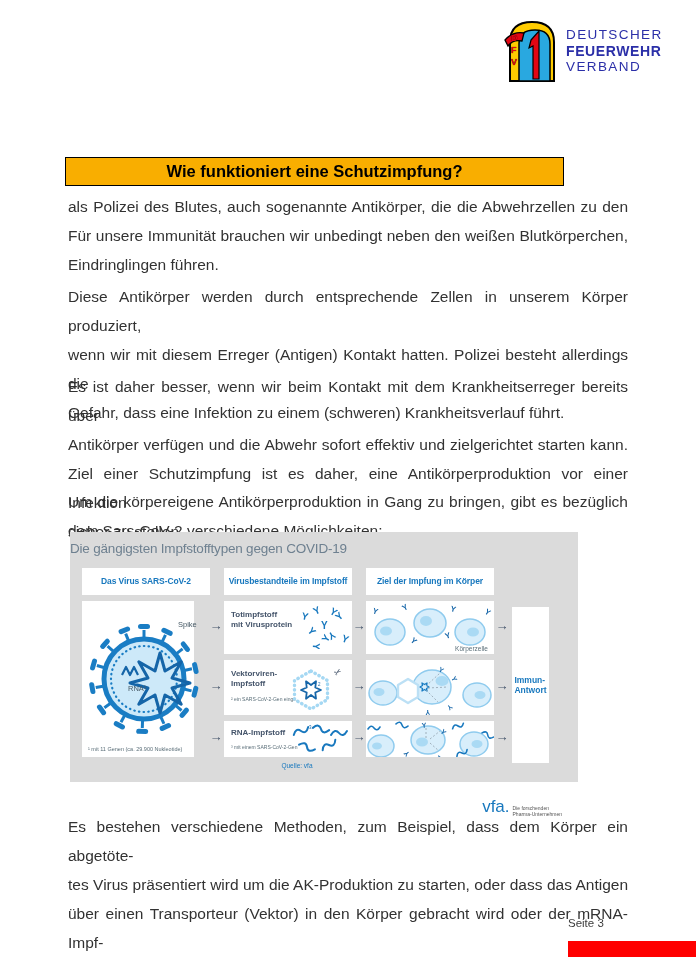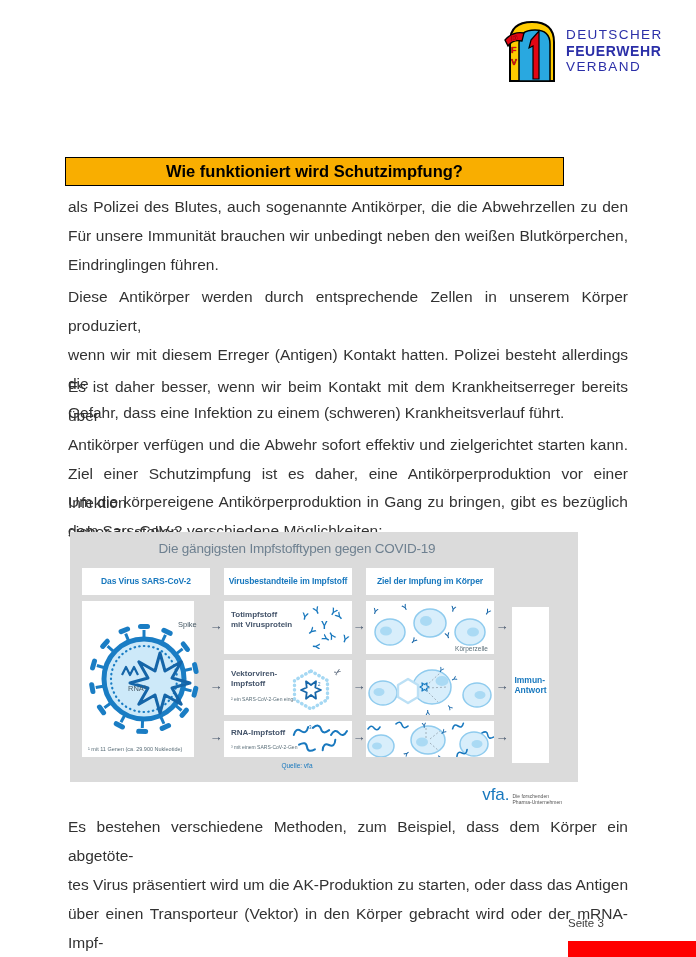--- a/index.html
+++ b/index.html
@@ -22,21 +22,21 @@
 
   
   .para{position:absolute;left:68px;width:560px;font-size:15.5px;line-height:29px;color:#323232;}
   .jline{text-align:justify;text-align-last:justify;}
   .jline.last{text-align-last:left;}
   #p1{top:192px;} #p2{top:282px;} #p3{top:372px;} #p4{top:487px;} #p5{top:812px;}
 
   
   #infographic{position:absolute;left:70px;top:532px;width:508px;height:278px;background:#fff;}
   #ig-gray{position:absolute;left:0;top:0;width:508px;height:250px;background:#DBDBDB;}
-  #ig-title{position:absolute;left:0;top:9px;width:454px;text-align:center;
+  #ig-title{position:absolute;left:0;top:9px;width:454px;text-align:left;
             font-size:13.5px;letter-spacing:-0.2px;color:#6E8090;}
   .ig-header{position:absolute;top:36px;height:27px;width:128px;background:#fff;
              color:#1878BE;font-weight:bold;font-size:8.5px;text-align:center;
              line-height:27px;letter-spacing:-0.1px;}
   #ig-h1{left:12px;} #ig-h2{left:154px;} #ig-h3{left:296px;}
   .ig-box{position:absolute;background:#fff;}
   #virus-box{left:12px;top:69px;width:112px;height:156px;}
   #virus-footnote{position:absolute;left:6px;bottom:5px;font-size:5.5px;color:#5A6E78;}
   .r1{top:69px;height:53px;} .r2{top:128px;height:55px;} .r3{top:189px;height:36px;}
   .c2{left:154px;width:128px;} .c3{left:296px;width:128px;}
@@ -49,21 +49,21 @@
   #immun-box{left:442px;top:69px;width:37px;height:156px;background:#fff;
              display:flex;align-items:center;justify-content:center;margin-top:6px;}
   #immun-label{font-size:8.5px;font-weight:bold;color:#1878BE;white-space:pre-line;
                text-align:left;line-height:10px;}
   .arr{position:absolute;width:18px;text-align:center;font-size:13px;color:#44546A;line-height:14px;}
   .arr-r1{top:87px;} .arr-r2{top:147px;} .arr-r3{top:198px;}
   .arr-a{left:137px;} .arr-b{left:280px;} .arr-c{left:423px;}
   #ig-source{position:absolute;left:0;top:230px;width:454px;text-align:center;
              font-size:6.5px;color:#1878BE;}
   #vfa-strip{position:absolute;left:0;top:250px;width:508px;height:28px;background:#fff;}
-  #vfa-logo{position:absolute;right:16px;top:3px;display:flex;align-items:flex-end;}
+  #vfa-logo{position:absolute;right:16px;top:15px;display:flex;align-items:flex-end;}
   #vfa-wordmark{font-size:17px;color:#1878BE;line-height:20px;}
   #vfa-tagline{font-size:5px;color:#555;white-space:pre-line;line-height:6px;margin-left:3px;margin-top:8px;}
 
   
   #page-number{position:absolute;left:568px;top:917px;font-size:11.5px;color:#3C3C3C;}
   #footer-bar{position:absolute;left:568px;top:941px;width:128px;height:16px;background:#FF0000;}
 </style>
 </head>
 <body>
 
@@ -77,21 +77,21 @@
   </svg>
   <div id="dfv-initials">D
 F
 V</div>
   <div id="dfv-text">
     <div class="l1">DEUTSCHER</div>
     <div class="l2">FEUERWEHR</div>
     <div class="l3">VERBAND</div>
   </div>
 
-  <div id="heading-bar">Wie funktioniert wird Schutzimpfung?</div>
+  <div id="heading-bar">Wie funktioniert eine Schutzimpfung?</div>
 
   <div id="p1" class="para">
       <div class="jline">als Polizei des Blutes, auch sogenannte Antikörper, die die Abwehrzellen zu den</div>
       <div class="jline">Für unsere Immunität brauchen wir unbedingt neben den weißen Blutkörperchen,</div>
       <div class="jline last">Eindringlingen führen.</div>
     </div>
   <div id="p2" class="para">
       <div class="jline">Diese Antikörper werden durch entsprechende Zellen in unserem Körper produziert,</div>
       <div class="jline">wenn wir mit diesem Erreger (Antigen) Kontakt hatten. Polizei besteht allerdings die</div>
       <div class="jline last">Gefahr, dass eine Infektion zu einem (schweren) Krankheitsverlauf führt.</div>

